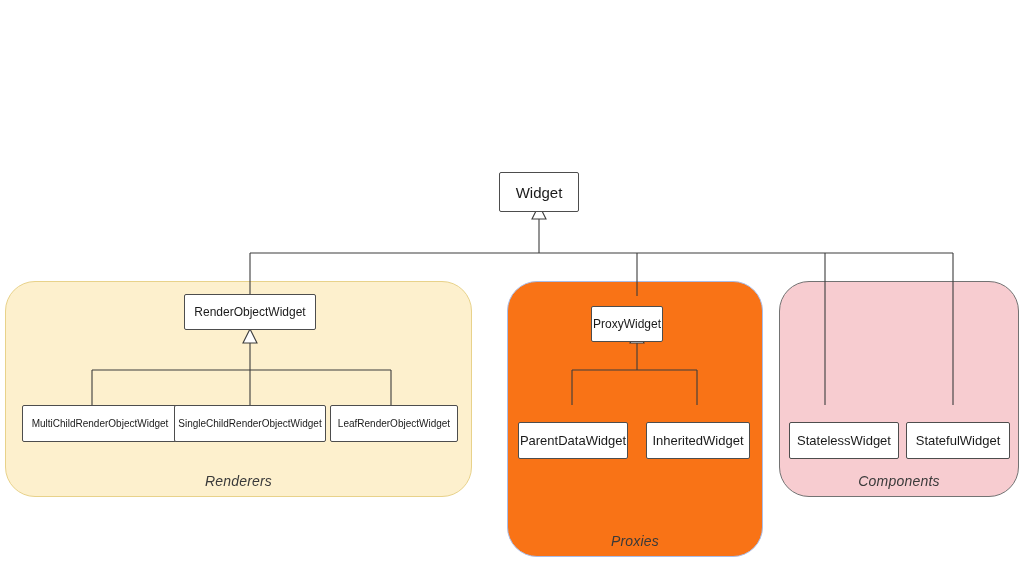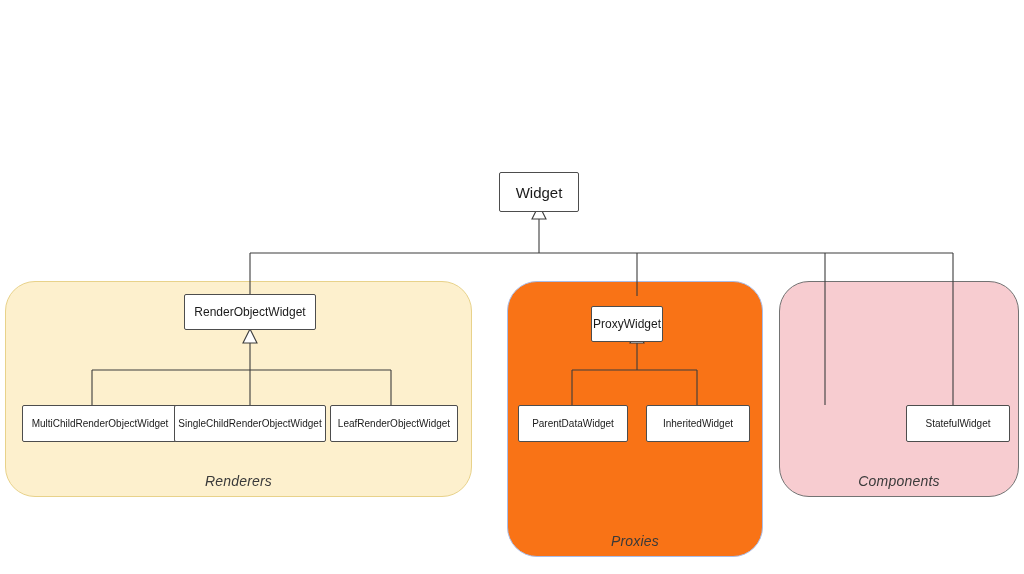--- a/index.html
+++ b/index.html
@@ -38,21 +38,21 @@
     display: flex;
     align-items: center;
     justify-content: center;
     color: #1a1a1a;
     white-space: nowrap;
     overflow: hidden;
   }
   .node.root { font-size: 15px; }
   .node.mid  { font-size: 12px; }
   .node.leaf-sm { font-size: 10px; }
-  .node.leaf-md { font-size: 10px; }
+  .node.leaf-md { font-size: 13px; margin-top: 17px; }
   svg.wires {
     position: absolute;
     left: 0;
     top: 0;
     width: 1024px;
     height: 574px;
     pointer-events: none;
   }
   svg.wires path, svg.wires line { stroke: #3c3c3c; stroke-width: 1.1; fill: none; }
   svg.wires polygon.arrowhead { fill: #ffffff; stroke: #3c3c3c; stroke-width: 1.1; }
@@ -112,16 +112,17 @@
   <div class="node leaf-sm" style="left:22px; top:405px; width:156px; height:37px;">MultiChildRenderObjectWidget</div>
 
   <div class="node leaf-sm" style="left:174px; top:405px; width:152px; height:37px;">SingleChildRenderObjectWidget</div>
 
   <div class="node leaf-sm" style="left:330px; top:405px; width:128px; height:37px;">LeafRenderObjectWidget</div>
 
   <div class="node leaf-md" style="left:518px; top:405px; width:110px; height:37px;">ParentDataWidget</div>
 
   <div class="node leaf-md" style="left:646px; top:405px; width:104px; height:37px;">InheritedWidget</div>
 
+  <div class="node leaf-md" style="left:789px; top:405px; width:110px; height:37px;">StatelessWidget</div>
 
   <div class="node leaf-md" style="left:906px; top:405px; width:104px; height:37px;">StatefulWidget</div>
 
 </div>
 
 </body></html>

